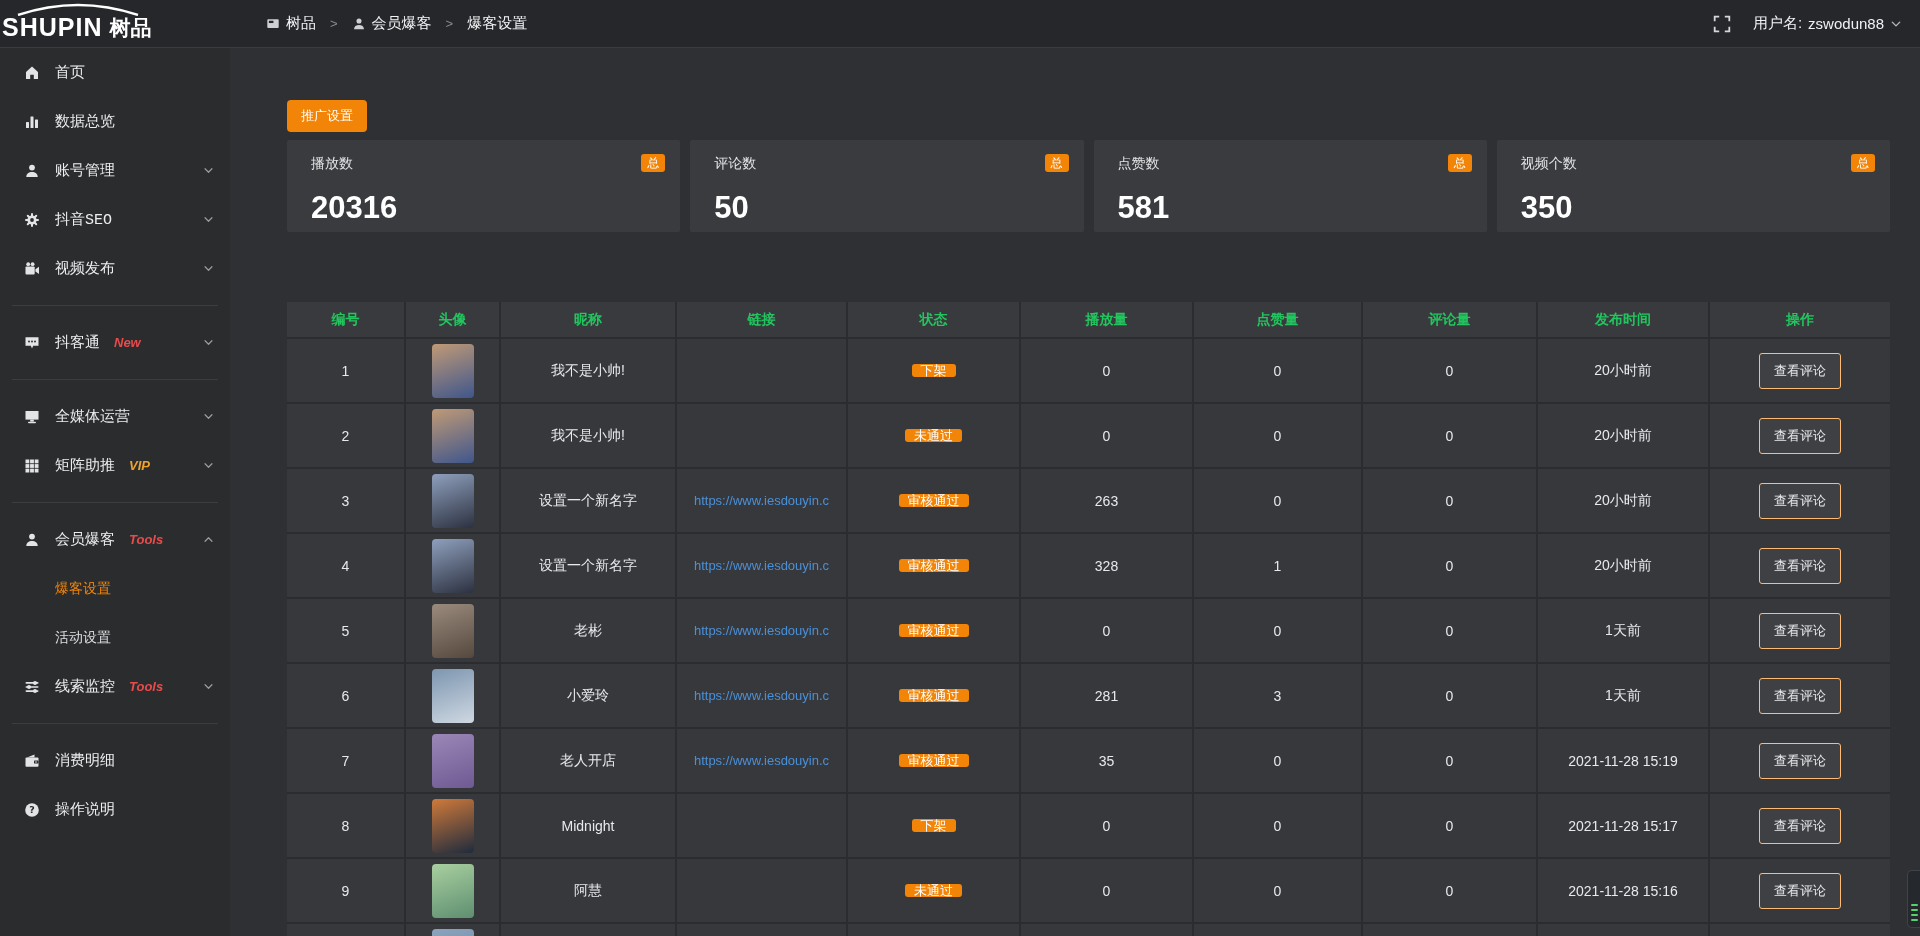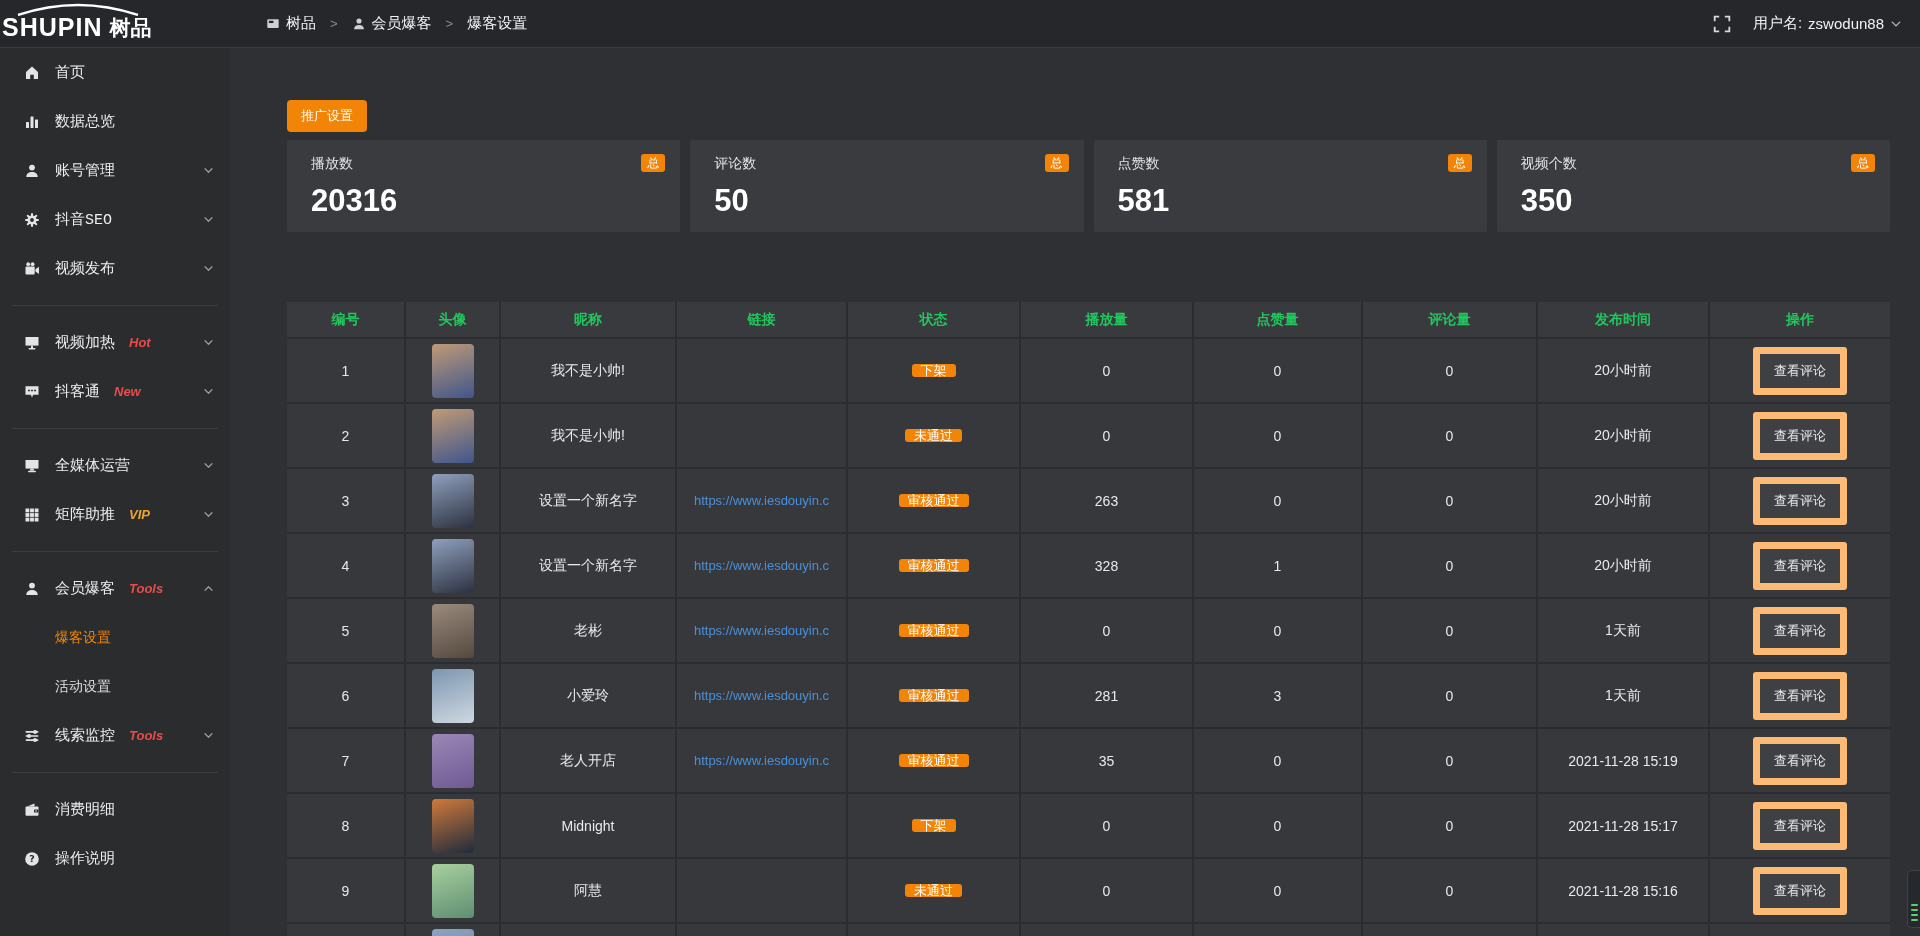--- a/index.html
+++ b/index.html
@@ -43,37 +43,37 @@
   .sub-item.active{color:var(--accent);}
 
   
   .main{position:absolute;left:230px;top:48px;right:0;bottom:0;background:var(--main-bg);
     overflow:hidden;padding:52px 30px 0 57px;}
   .promo-btn{display:inline-block;background:var(--accent);color:#fff;border:none;border-radius:4px;
     width:80px;height:32px;font-size:13px;cursor:pointer;font-family:inherit;}
   .cards{display:flex;gap:10px;margin-top:8px;}
   .card{flex:1;height:92px;background:var(--card);border-radius:2px;position:relative;padding:15px 0 0 24px;}
   .card-label{font-size:14px;color:#e2e3e5;}
-  .card-value{font-size:31px;font-weight:bold;color:#fff;margin-top:11px;line-height:1.1;}
+  .card-value{font-size:31px;font-weight:bold;color:#fff;margin-top:18px;line-height:1.1;}
   .card-badge{position:absolute;top:14px;right:15px;background:var(--accent);color:#fff;
     font-size:12px;padding:3px 6px;border-radius:3px;line-height:1;}
 
   
   .table{margin-top:70px;background:var(--cell);}
   .thead,.trow{display:grid;grid-template-columns:119fr 95fr 176fr 171fr 173fr 173fr 169fr 175fr 172fr 180fr;}
   .thead{height:35px;background:#393a3e;}
   .trow{height:65px;border-top:2px solid var(--line);background:var(--cell);}
   .th,.td{display:flex;align-items:center;justify-content:center;border-right:2px solid var(--line);
     font-size:14px;color:#e8e9eb;overflow:hidden;}
   .th:last-child,.td:last-child{border-right:none;}
   .th{font-size:14px;color:#22c55e;font-weight:bold;}
   .avatar{width:42px;height:54px;border-radius:4px;}
   .link{color:var(--link);font-size:13px;white-space:nowrap;cursor:pointer;}
   .badge{background:var(--accent);color:#fff;font-size:13px;padding:0 9px;border-radius:3px;line-height:1;cursor:pointer;}
-  .action-btn{background:#3f4044;border:7px solid #fdba74;color:#e8e9eb;font-size:13px;
+  .action-btn{background:#3f4044;border:1px solid #fdba74;color:#e8e9eb;font-size:13px;
     padding:8px 14px;border-radius:3px;cursor:pointer;font-family:inherit;}
 
   
   .float-widget{position:absolute;right:0;top:870px;width:13px;height:58px;background:#25282c;
     border:1px solid #3f4347;border-right:none;border-radius:5px 0 0 5px;z-index:40;
     display:flex;flex-direction:column;justify-content:flex-end;align-items:center;gap:3px;padding-bottom:6px;cursor:pointer;}
   .fw-bar{width:7px;height:2px;background:var(--green);border-radius:1px;}
 </style>
 </head>
 <body>
@@ -193,36 +193,20 @@
           </svg>
         </span>
         <span class="nav-label">视频发布</span>
         <span class="nav-chevron">
           <svg class="icon " viewBox="0 0 16 16">
             <path d="M3 5.5 8 10.5 13 5.5" fill="none" stroke="currentColor" stroke-width="1.8" stroke-linecap="round" stroke-linejoin="round"></path>
           </svg>
         </span>
       </div>
       <div class="nav-divider"></div>
-      <div class="nav-item">
-        <span class="nav-icon">
-          <svg class="icon " viewBox="0 0 16 16">
-            <path d="M1.5 2h13v8.6h-13z"></path>
-            <rect x="7" y="10.6" width="2" height="2.4"></rect>
-            <rect x="4.5" y="12.9" width="7" height="1.6" rx=".8"></rect>
-          </svg>
-        </span>
-        <span class="nav-label">视频加热</span>
-        <span class="nav-badge" style="color:#e84b4b">Hot</span>
-        <span class="nav-chevron">
-          <svg class="icon " viewBox="0 0 16 16">
-            <path d="M3 5.5 8 10.5 13 5.5" fill="none" stroke="currentColor" stroke-width="1.8" stroke-linecap="round" stroke-linejoin="round"></path>
-          </svg>
-        </span>
-      </div>
       <div class="nav-item">
         <span class="nav-icon">
           <svg class="icon " viewBox="0 0 16 16">
             <path d="M1.5 2.2h13v8.6H9.2L8 13.4l-1.2-2.6H1.5z"></path>
             <circle cx="5" cy="6.5" r=".95" fill="#2b2c2e"></circle>
             <circle cx="8" cy="6.5" r=".95" fill="#2b2c2e"></circle>
             <circle cx="11" cy="6.5" r=".95" fill="#2b2c2e"></circle>
           </svg>
         </span>
         <span class="nav-label">抖客通</span>

